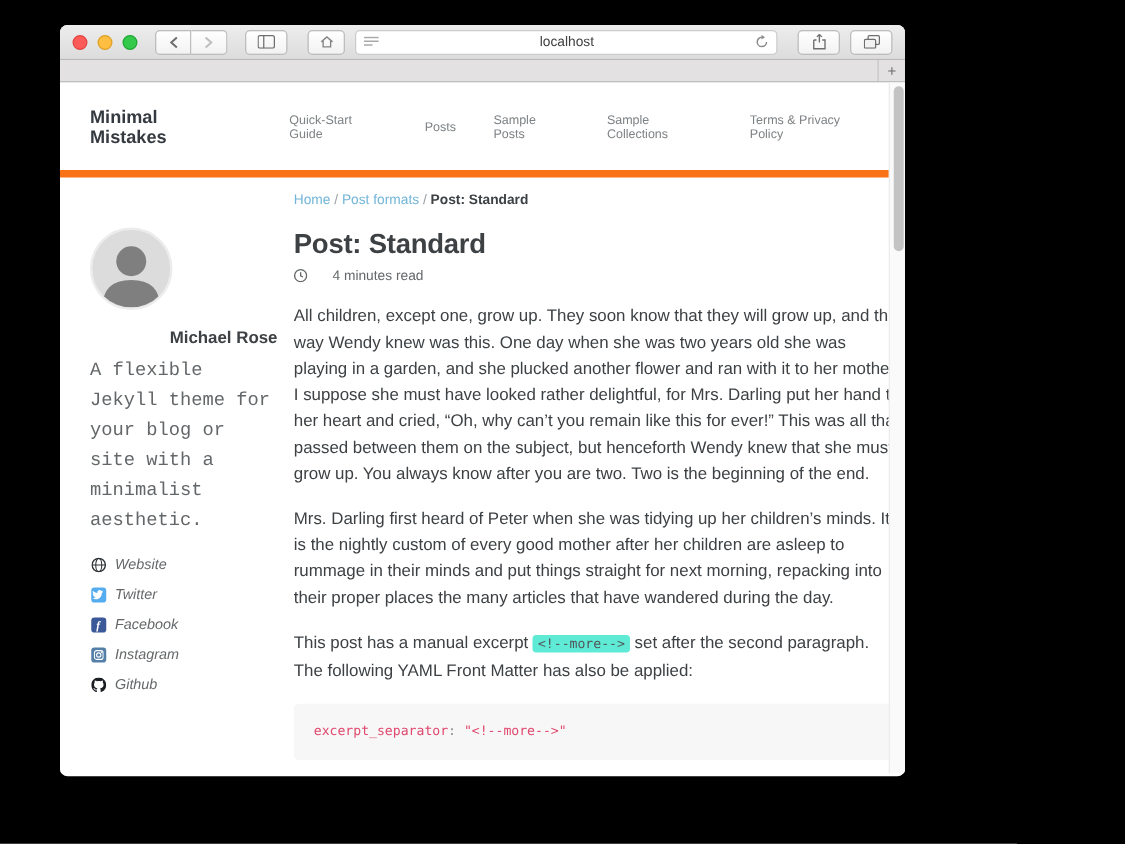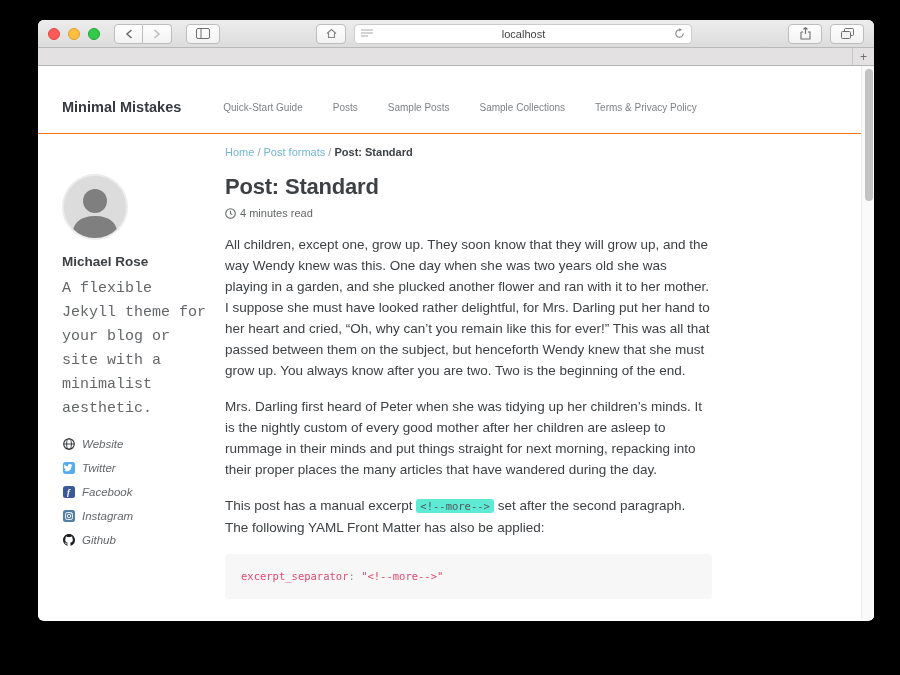--- a/index.html
+++ b/index.html
@@ -4,21 +4,21 @@
 <style>
   * { margin:0; padding:0; box-sizing:border-box; }
   html,body { width:900px; height:675px; }
   body {
     background:#000;
     font-family:"Liberation Sans","DejaVu Sans",sans-serif;
     position:relative;
     overflow:hidden;
   }
   .window {
-    position:absolute; left:38px; top:20px; width:836px; height:601px;
+    position:absolute; left:48px; top:20px; width:676px; height:601px;
     border-radius:6px; overflow:hidden; background:#fff;
     box-shadow:0 18px 50px rgba(0,0,0,.65);
   }
   
   .toolbar {
     height:28px; background:linear-gradient(#ededed,#dcdcdc);
     border-bottom:1px solid #b9b9b9;
     display:flex; align-items:center; padding:0 10px; gap:8px;
   }
   .traffic { display:flex; gap:8px; margin-right:6px; }
@@ -65,51 +65,51 @@
   .scroll-track {
     position:absolute; top:0; right:0; bottom:0; width:13px;
     background:#fafafa; border-left:1px solid #ececec;
   }
   .scroll-thumb {
     position:absolute; top:3px; left:2.5px; width:8px; height:132px;
     background:#c3c3c3; border-radius:4px;
   }
   .masthead {
     display:flex; align-items:center; gap:30px;
-    padding:33px 24px 18px 24px; border-bottom:1px solid #f97316;
+    padding:20px 24px 18px 24px; border-bottom:6px solid #f97316;
   }
   .site-title { font-size:14.5px; font-weight:bold; color:#343a40; margin-right:12px; }
   .nav-link { font-size:10px; color:#7e8285; cursor:pointer; }
   .breadcrumbs {
     margin:12px 0 0 187px; font-size:11px; color:#9aa0a5;
   }
   .breadcrumbs a { color:#72b5d8; text-decoration:none; cursor:pointer; }
   .breadcrumbs .current { font-weight:bold; color:#3d4144; }
   .page-wrap { display:flex; margin-top:16px; }
   
   .author { width:150px; margin-left:24px; flex-shrink:0; }
   .avatar {
     width:66px; height:66px; border-radius:50%; background:#dcdcdc;
     border:2px solid #ececec; overflow:hidden; position:relative;
   }
-  .author-name { margin-top:14px; font-size:13.5px; font-weight:bold; color:#3d4144; }
+  .author-name { margin-top:14px; font-size:13.5px; font-weight:bold; color:#3d4144;text-align:right; }
   .author-bio { margin-top:8px; font-size:15px; line-height:1.6; color:#646769;font-family:Liberation Mono, monospace; }
   .author-links { margin-top:16px; list-style:none;font-style:italic; }
   .author-links li { display:flex; align-items:center; gap:7px; margin-bottom:11px; }
   .author-links .lbl { font-size:11.5px; color:#646769; }
   .sicon { width:13px; height:13px; display:inline-flex; align-items:center; justify-content:center; flex-shrink:0; }
   .sq { width:12px; height:12px; border-radius:2.5px; display:flex; align-items:center; justify-content:center; }
   .sq.tw { background:#55acee; }
   .sq.fb { background:#3b5998; }
   .sq.ig { background:#5480a8; }
   .fb-f { color:#fff; font-size:9px; font-weight:bold; font-family:"Liberation Serif",serif; }
   
   .main { width:487px; margin-left:13px; }
   .post-title { font-size:22px; font-weight:bold; color:#3d4144; letter-spacing:-0.2px; }
-  .post-meta { margin-top:7px; display:flex; align-items:flex-end; gap:4px; font-size:11px; color:#646769; }
+  .post-meta { margin-top:7px; display:flex; align-items:flex-start; gap:20px; font-size:11px; color:#646769; }
   .main p { margin-top:15px; font-size:13.5px; line-height:21px; color:#3d4144; }
   code.inline {
     font-family:"DejaVu Sans Mono","Liberation Mono",monospace;
     font-size:10.5px; background:#5eead4; color:#51565a;
     padding:1px 4px; border-radius:3px;
   }
   .codeblock {
     margin-top:16px; background:#f7f7f7; border-radius:4px;
     padding:15px 16px; font-family:"DejaVu Sans Mono","Liberation Mono",monospace;
     font-size:10.5px; line-height:1.4;

